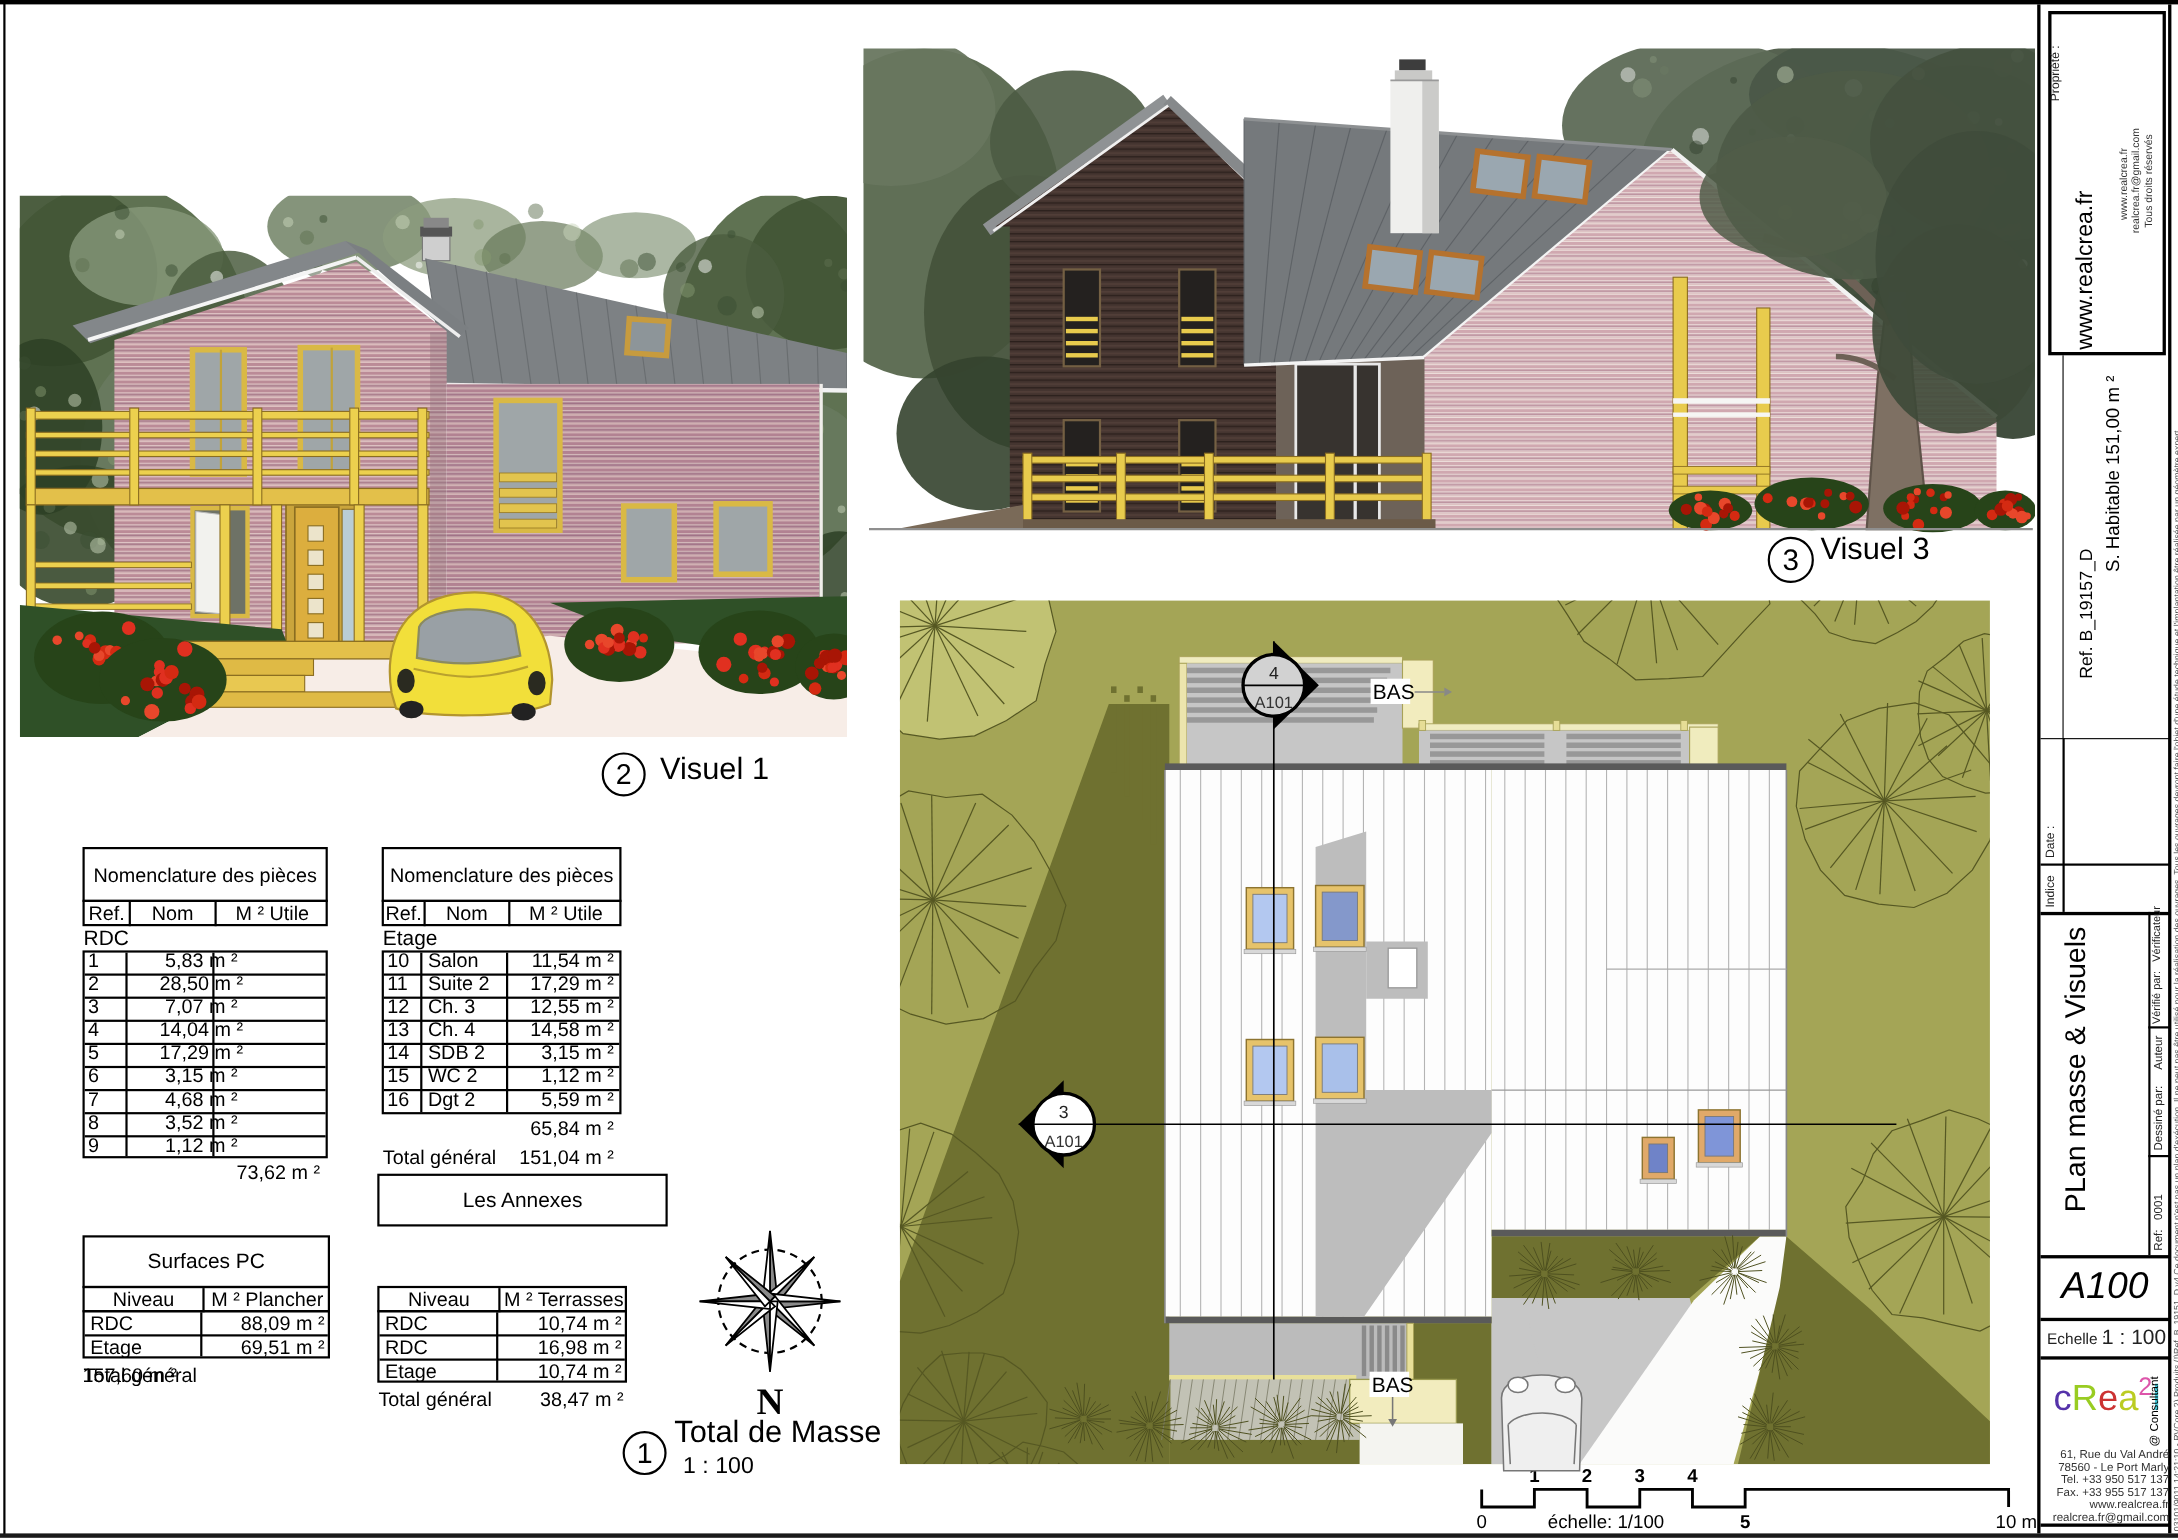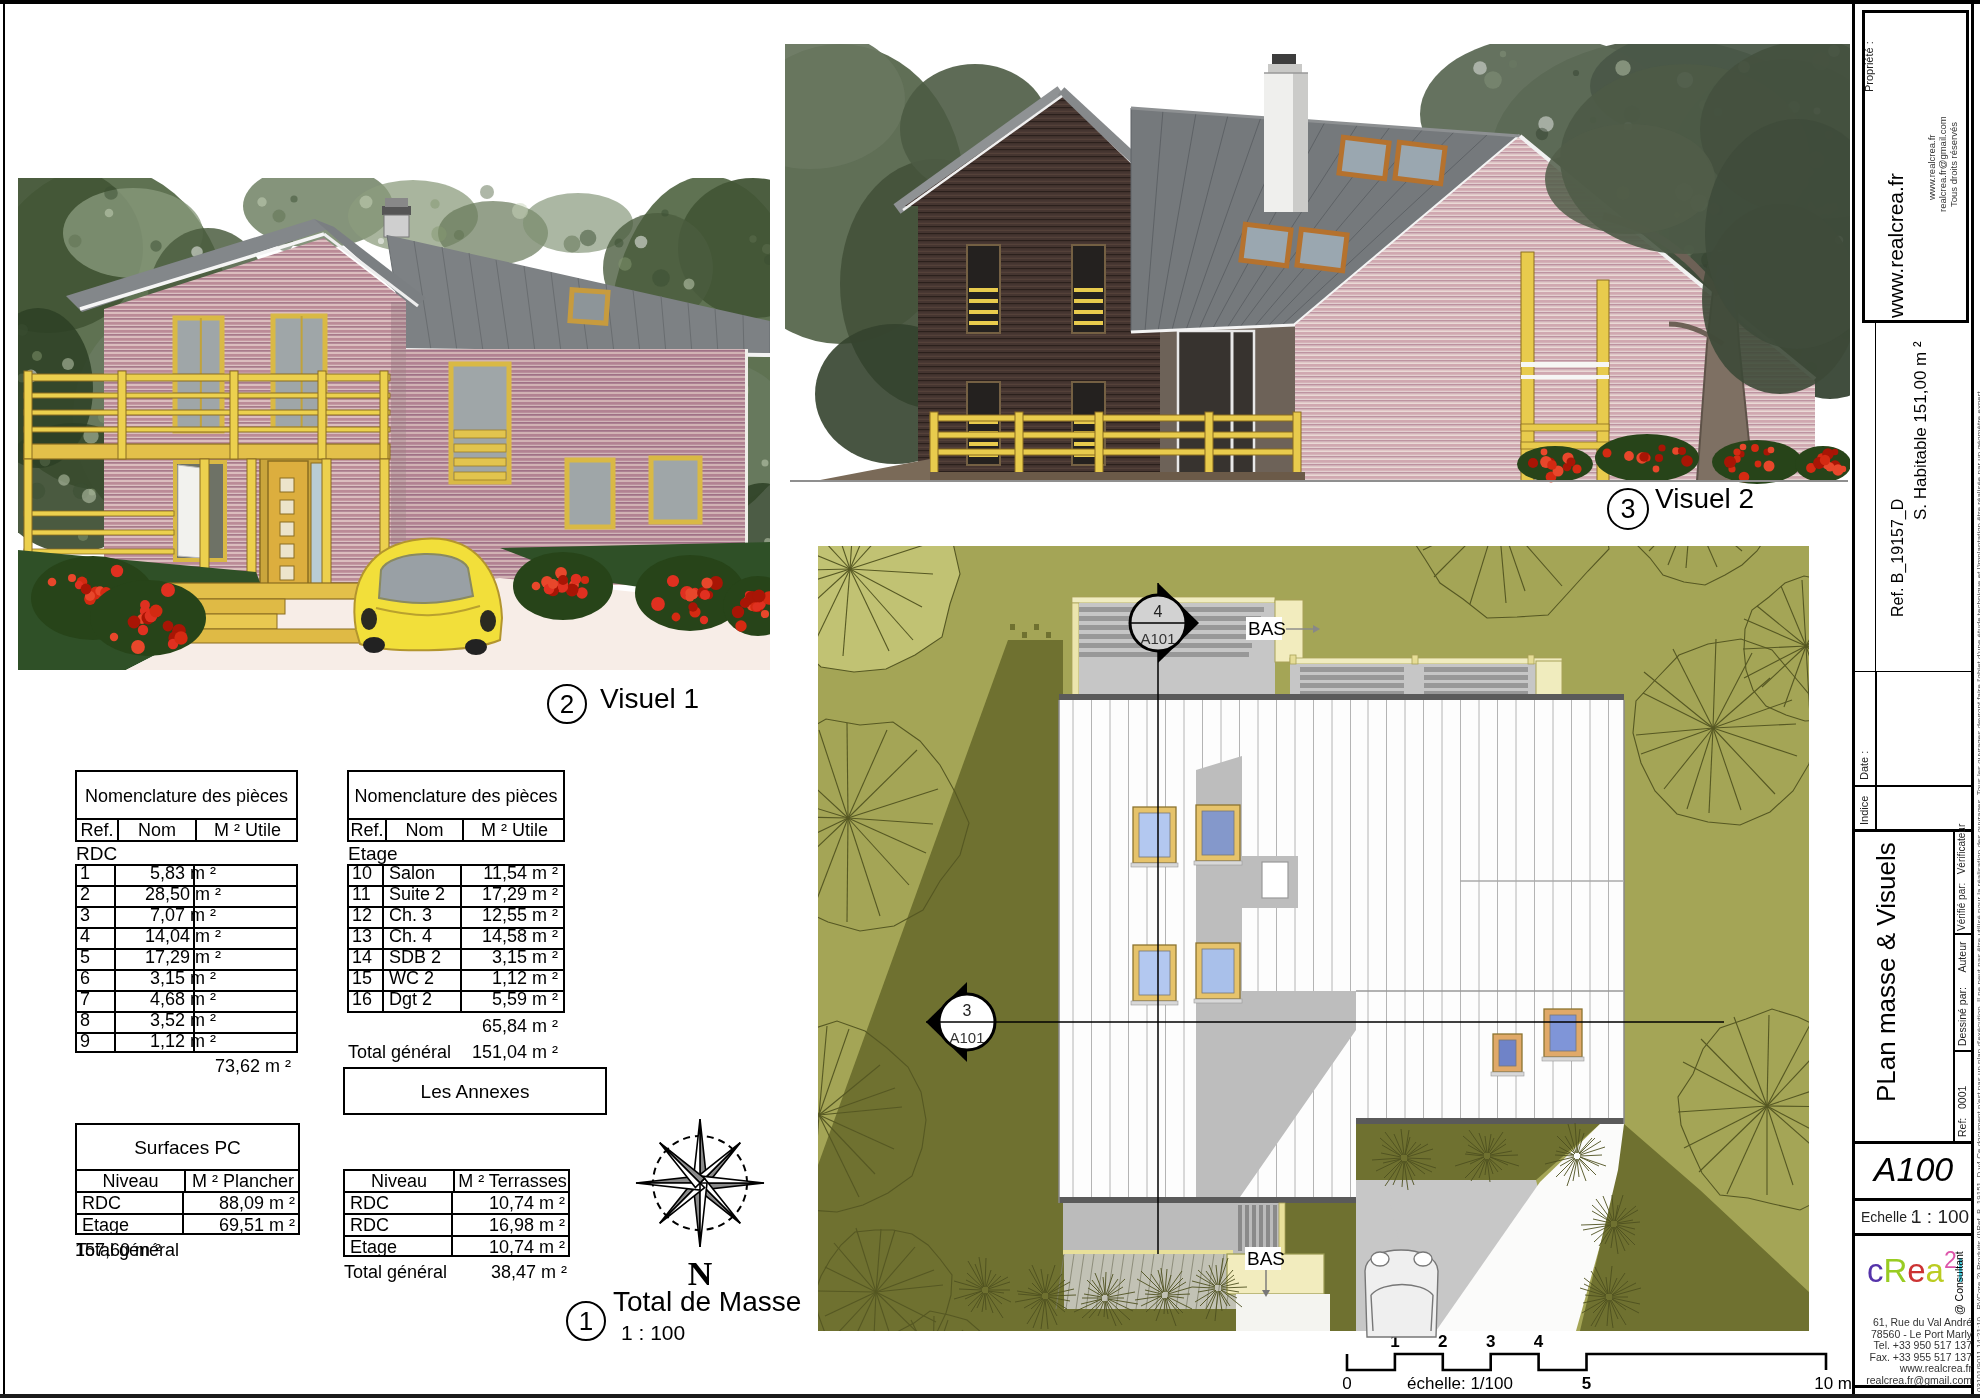--- a/index.html
+++ b/index.html
@@ -136,21 +136,21 @@
     <div class="rowline" style="top:42px"></div>
  <div class="abs" style="left:5px;top:-1px;line-height:22px;white-space:nowrap">RDC<br>RDC<br>Etage</div>
  <div class="abs" style="left:0px;top:-1px;width:220px;text-align:right;line-height:22px">10,74 m ²<br>16,98 m ²<br>10,74 m ²</div>
 </div>
 <div class="abs" style="left:344px;top:1262px;font-size:18px">Total général</div>
 <div class="abs" style="left:343px;top:1262px;width:224px;text-align:right;font-size:18px">38,47 m ²</div>
 
 <div class="circ" style="left:547px;top:684px;width:36px;height:36px;line-height:36px;font-size:26px">2</div>
 <div class="abs" style="left:600px;top:683px;font-size:28px">Visuel 1</div>
 <div class="circ" style="left:1607px;top:488px;width:38px;height:38px;line-height:38px;font-size:27px">3</div>
-<div class="abs" style="left:1655px;top:483px;font-size:28px">Visuel 2</div>
+<div class="abs" style="left:1655px;top:483px;font-size:28px">Visuel 3</div>
 <div class="circ" style="left:566px;top:1301px;width:36px;height:36px;line-height:36px;font-size:26px">1</div>
 <div class="abs" style="left:613px;top:1286px;font-size:28px">Total de Masse</div>
 <div class="abs" style="left:621px;top:1321px;font-size:21px">1 : 100</div>
 
 <svg class="abs" style="left:630px;top:1113px" width="140" height="180" viewBox="0 0 140 180">
 <circle cx="70" cy="70" r="47" fill="none" stroke="#000" stroke-width="2" stroke-dasharray="7 5"></circle>
 <polygon points="70,70 77.0,70.0 70.0,6.0" fill="#8a8a8a" stroke="#000" stroke-width="1.6"></polygon>
 <polygon points="70,70 63.0,70.0 70.0,6.0" fill="#fff" stroke="#000" stroke-width="1.6"></polygon>
 <polygon points="70,70 74.6,74.6 110.3,29.7" fill="#8a8a8a" stroke="#000" stroke-width="1.6"></polygon>
 <polygon points="70,70 65.4,65.4 110.3,29.7" fill="#fff" stroke="#000" stroke-width="1.6"></polygon>

